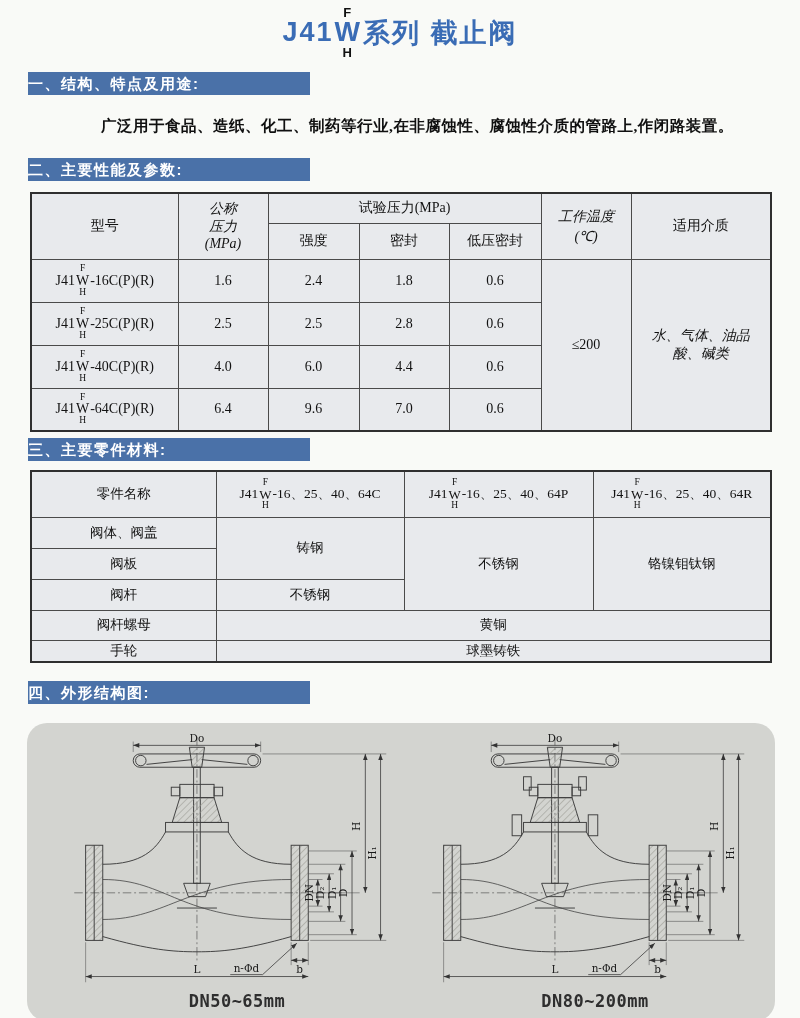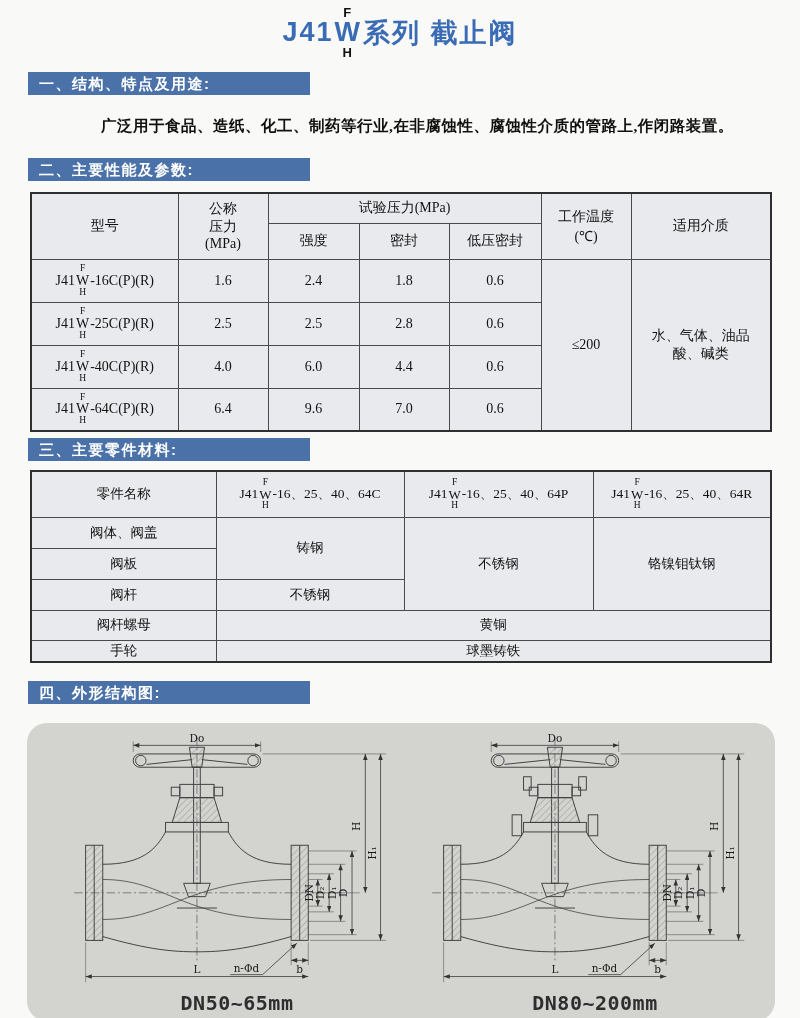--- a/index.html
+++ b/index.html
@@ -16,56 +16,56 @@
     font-weight:bold; font-size:27px; color:#3a6cb5; letter-spacing:2px;
   }
   .fwh { display:inline-flex; flex-direction:column; align-items:center;
          line-height:1; vertical-align:middle; margin:0 1px; }
   .fwh .sm { font-size:13px; color:#111; font-weight:bold; line-height:1; }
   .fwh .md { font-size:27px; line-height:1; }
   
   .section-bar {
     position:absolute; left:28px; width:282px; height:23px;
     background:#4a71a8; color:#ffffff; font-weight:bold; font-size:15px;
-    line-height:23px; padding-left:11px; letter-spacing:1.5px;
+    line-height:23px; letter-spacing:1.5px;
   }
   
   .intro {
     position:absolute; left:62px; top:116px; width:700px;
     font-family:"Liberation Serif", serif;
     font-size:15.5px; font-weight:bold; color:#101010; letter-spacing:0.5px;margin-left:39px;
   }
   
   table {
     position:absolute; border-collapse:collapse; table-layout:fixed;
     background:#e8eaed; font-family:"Liberation Serif", serif;
     font-size:14px; color:#121212;
     border:2px solid #2f2f2f;
   }
   td { border:1px solid #4a4a4a; text-align:center; vertical-align:middle;
        padding:1px 2px; }
-  .ml { white-space:pre-line; }
+  .ml { white-space:pre-line;font-style:italic; }
   .mstack { display:inline-flex; align-items:center; white-space:nowrap; }
   .mstack .fwh .sm { font-size:9.5px; font-weight:normal; }
   .mstack .fwh .md { font-size:14px; color:inherit; }
   #perf-table { left:30px; top:192px; width:740px; }
   #mat-table  { left:30px; top:470px; width:740px; }
   #mat-table .mstack .fwh .md { font-size:13px; }
   #mat-table td { font-size:13.5px; }
   
   .panel {
     position:absolute; left:27px; top:723px; width:748px; height:298px;
     background:#d3d4d0;
     border-radius:20px;
   }
   .fig { position:absolute; top:8px; }
   .fig-caption {
     position:absolute; top:268px; width:200px; text-align:center;
     font-family:"DejaVu Sans Mono", monospace;
-    font-size:20px; font-weight:bold; color:#2e2e2e; letter-spacing:0.5px;
+    font-size:17px; font-weight:bold; color:#2e2e2e; letter-spacing:0.5px;
   }
   svg text { font-family:"DejaVu Serif", serif; font-size:11px;
              fill:#1a1a1a; stroke:none; }
 </style>
 </head>
 <body>
 
 <div class="page">
 
   <div class="page-title">

